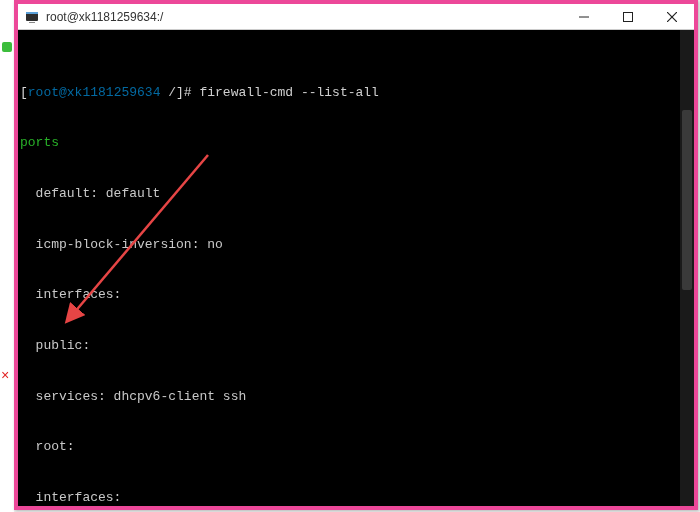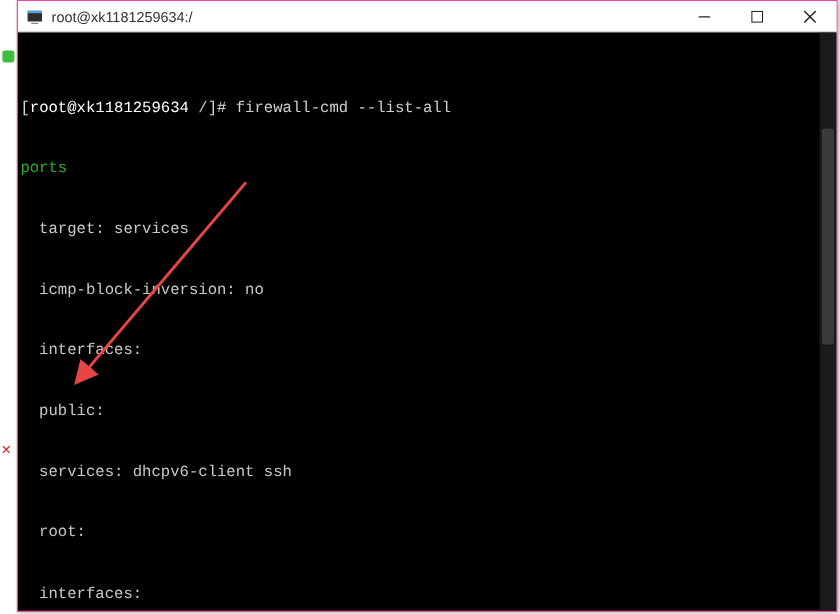--- a/index.html
+++ b/index.html
@@ -12,21 +12,21 @@
     overflow: hidden;
     position: relative;
   }
   .window {
     position: absolute;
     left: 14px;
     top: 0;
     width: 684px;
     height: 510px;
     background: #fff;
-    border: 1px solid #ec4899;
+    border: 4px solid #ec4899;
     box-shadow: 1px 1px 3px rgba(0,0,0,.25);
     display: flex;
     flex-direction: column;
   }
   .titlebar {
     height: 26px;
     background: #fff;
     border-bottom: 1px solid #ccc;
     display: flex;
     align-items: center;
@@ -51,21 +51,21 @@
     background: #000;
     color: #c9c9c9;
     padding: 4px 0 0 2px;
     overflow: hidden;
     line-height: 1.3;
     white-space: pre;
     position: relative;
   }
   .line { white-space: pre; }
   .prompt-open, .prompt-close { color: #d9d9d9; }
-  .user { color: #ffffff; } 
+  .user { color: #0369a1; } 
   .path { color: #c9c9c9; }
   .cmd { color: #d0d0d0; }
   .public { color: #28b028; }
   
   .left-strip {
     position: absolute;
     left: 0; top: 0; width: 14px; height: 512px;
     background: #fff;
   }
   .strip-dot { position: absolute; left: 2px; width: 10px; height: 10px; }
@@ -127,21 +127,21 @@
           <line x1="0" y1="0" x2="10" y2="10" stroke="currentColor" stroke-width="1.2"></line>
           <line x1="10" y1="0" x2="0" y2="10" stroke="currentColor" stroke-width="1.2"></line>
         </svg>
     </div>
   </div>
 
   <div class="terminal">
 
     <div class="line"><span class="prompt-open">[</span><span class="user">root@xk1181259634</span><span class="path"> /</span><span class="prompt-close">]#</span><span> </span><span class="cmd">firewall-cmd --list-all</span></div>
     <div class="line public">ports</div>
-    <div class="line">  target: services</div>
+    <div class="line">  default: default</div>
     <div class="line">  icmp-block-inversion: no</div>
     <div class="line">  interfaces:</div>
     <div class="line">  public:</div>
     <div class="line">  services: dhcpv6-client ssh</div>
     <div class="line">  root:</div>
     <div class="line">  interfaces:</div>
     
     
     
     

